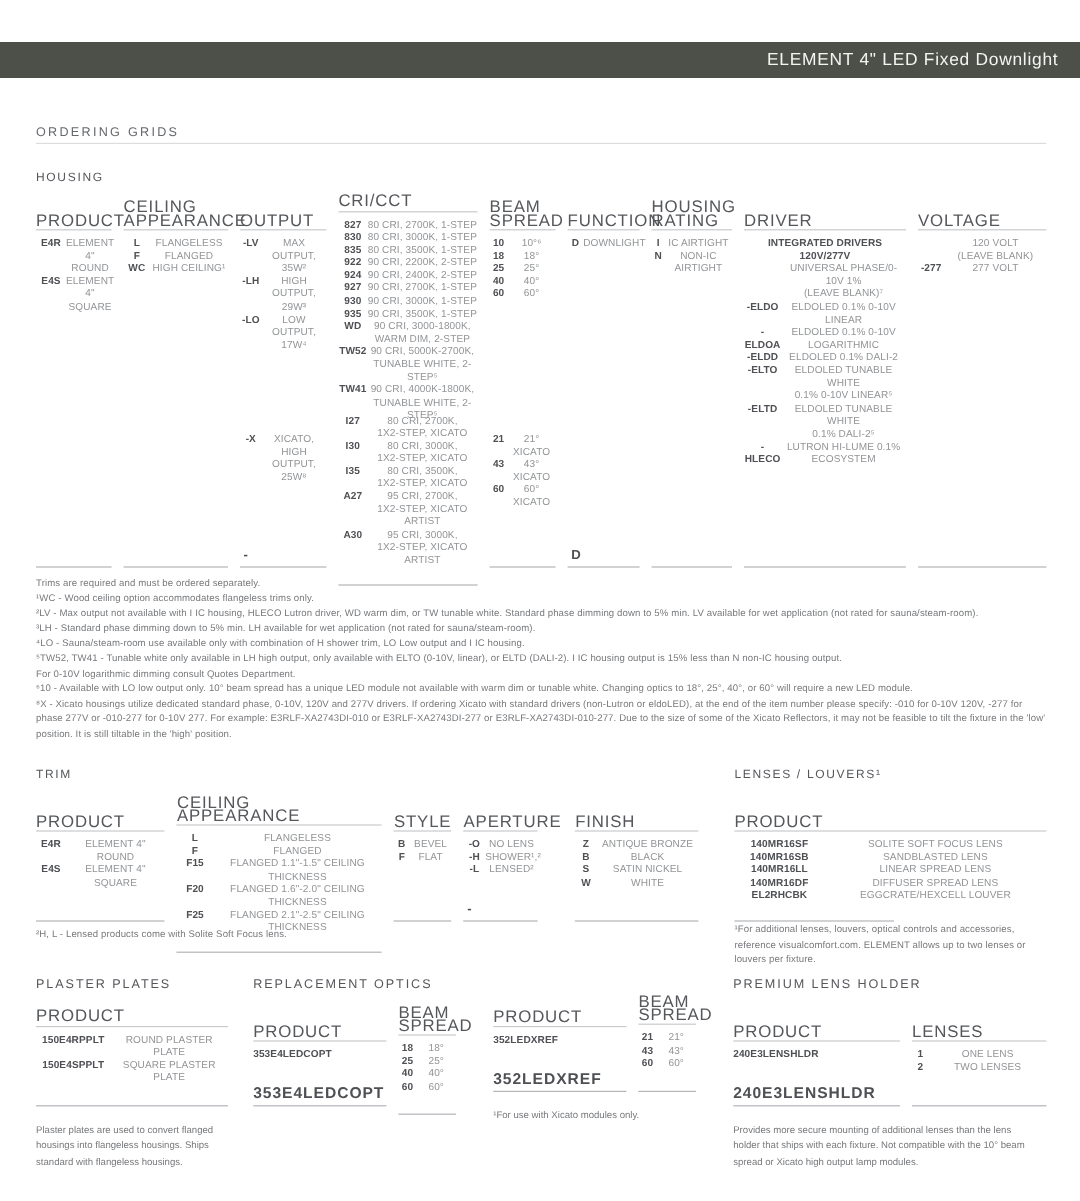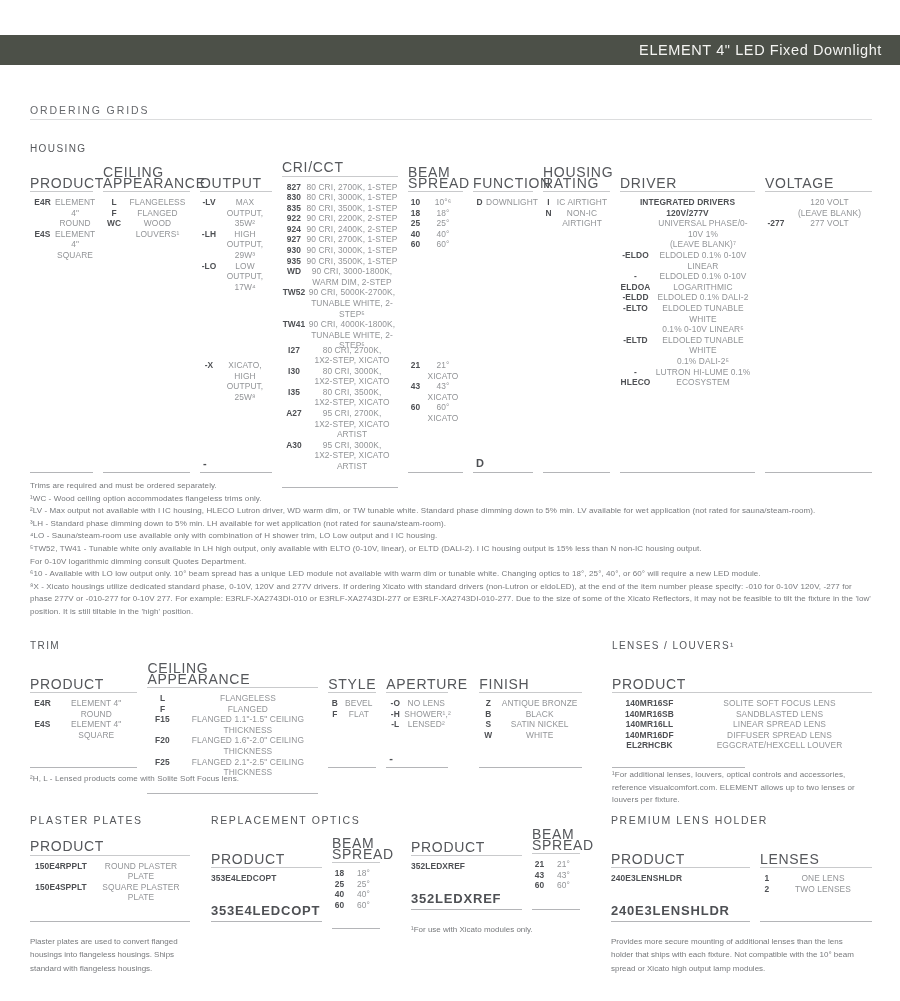--- a/index.html
+++ b/index.html
@@ -134,21 +134,21 @@
           <div class="head"></div>
           <div class="entry">
             <span class="code">F</span>
             <span class="desc">FLANGED</span>
           </div>
         </div>
         <div class="entry-wrap">
           <div class="head"></div>
           <div class="entry">
             <span class="code">WC</span>
-            <span class="desc">WOOD LOUVERS¹</span>
+            <span class="desc">HIGH CEILING¹</span>
           </div>
         </div>
       </div>
     <div class="example"><span></span></div>
   </div>
 
   <div class="hcol c3">
     <div class="col-head">OUTPUT</div>
     <div class="entries b1">
         <div class="entry-wrap">

